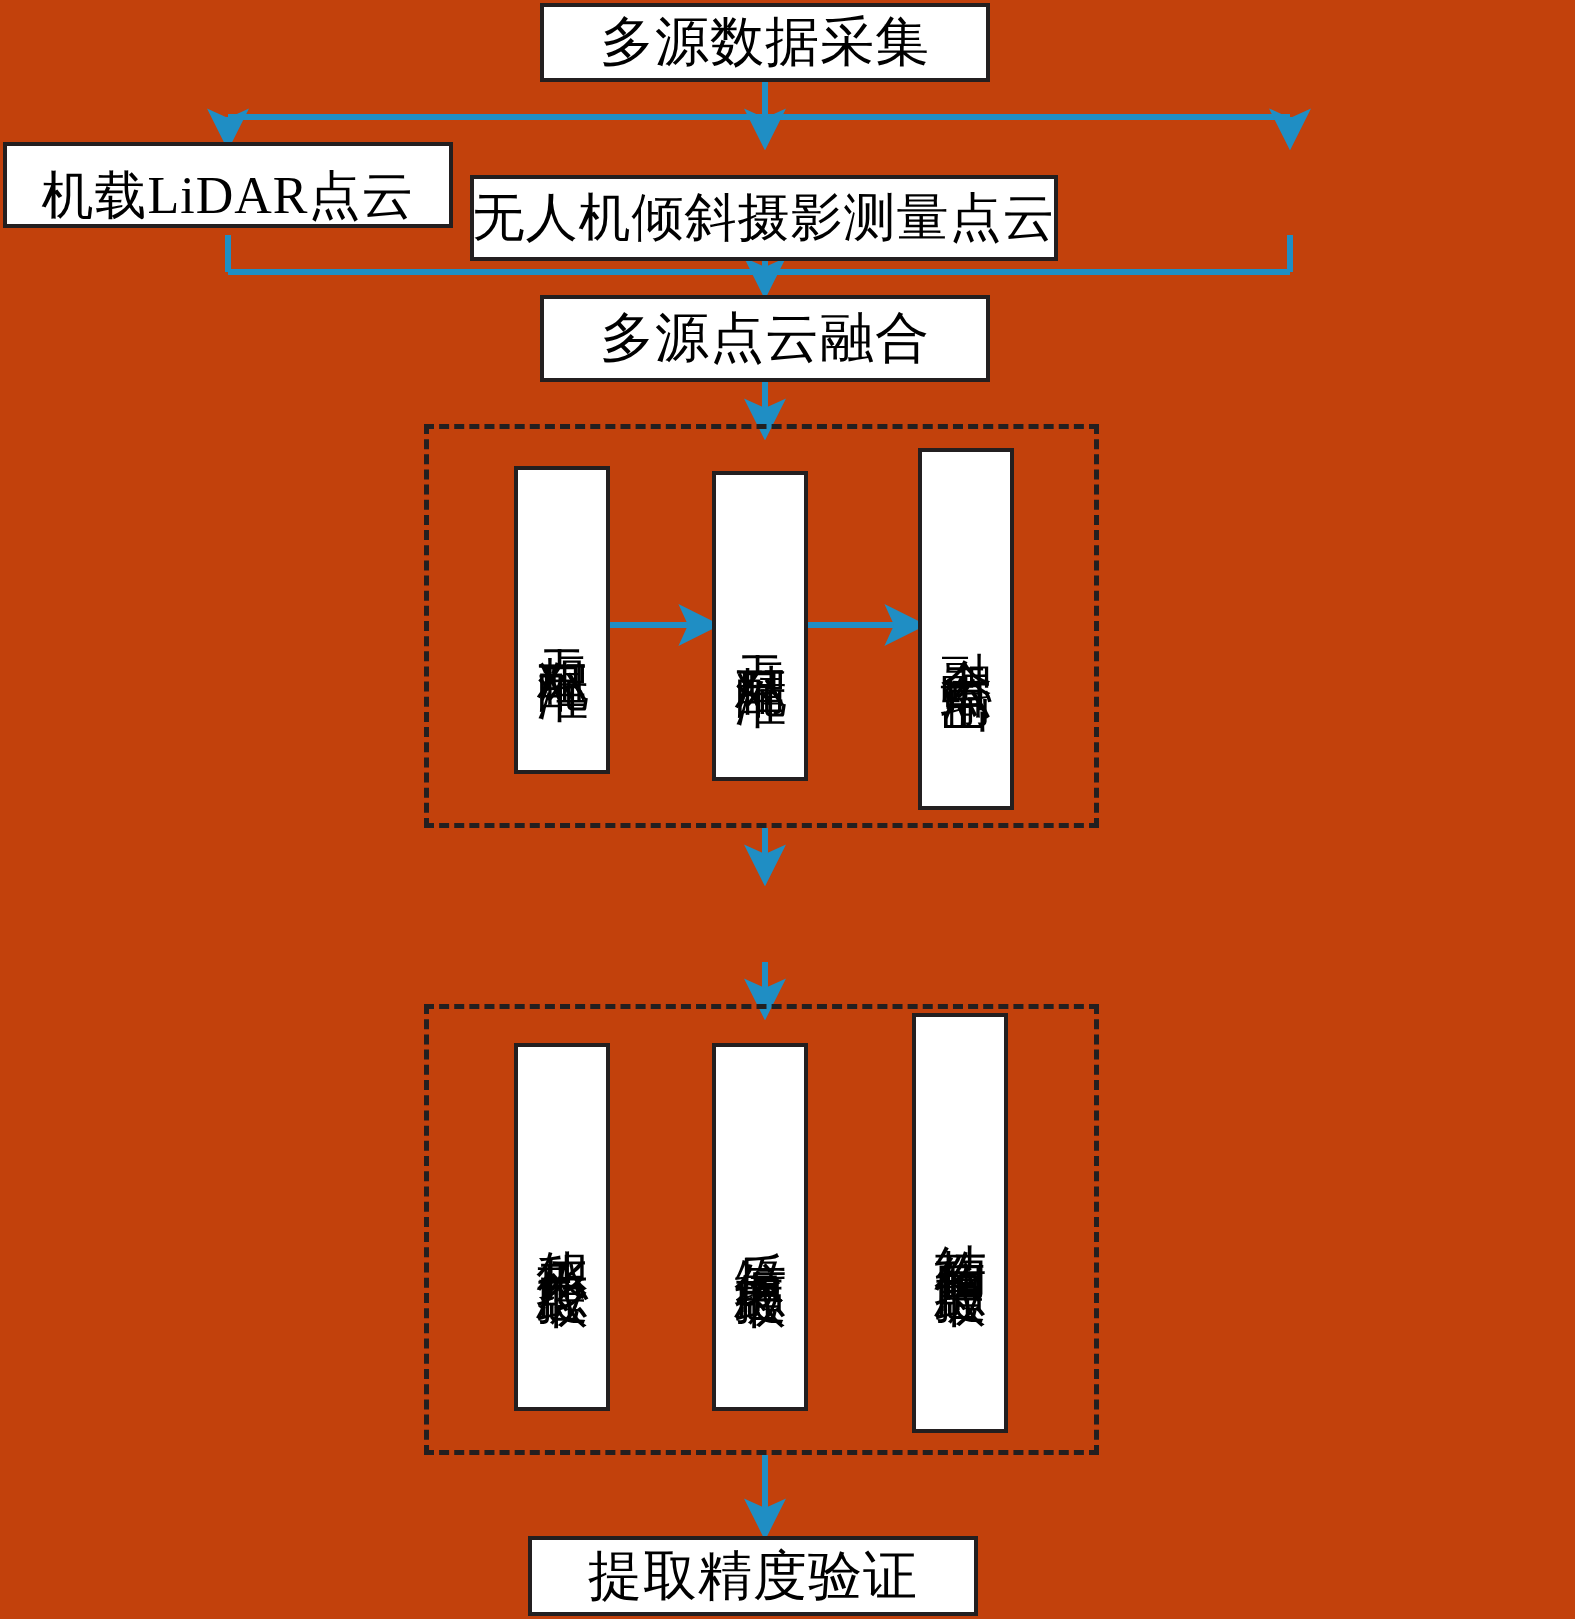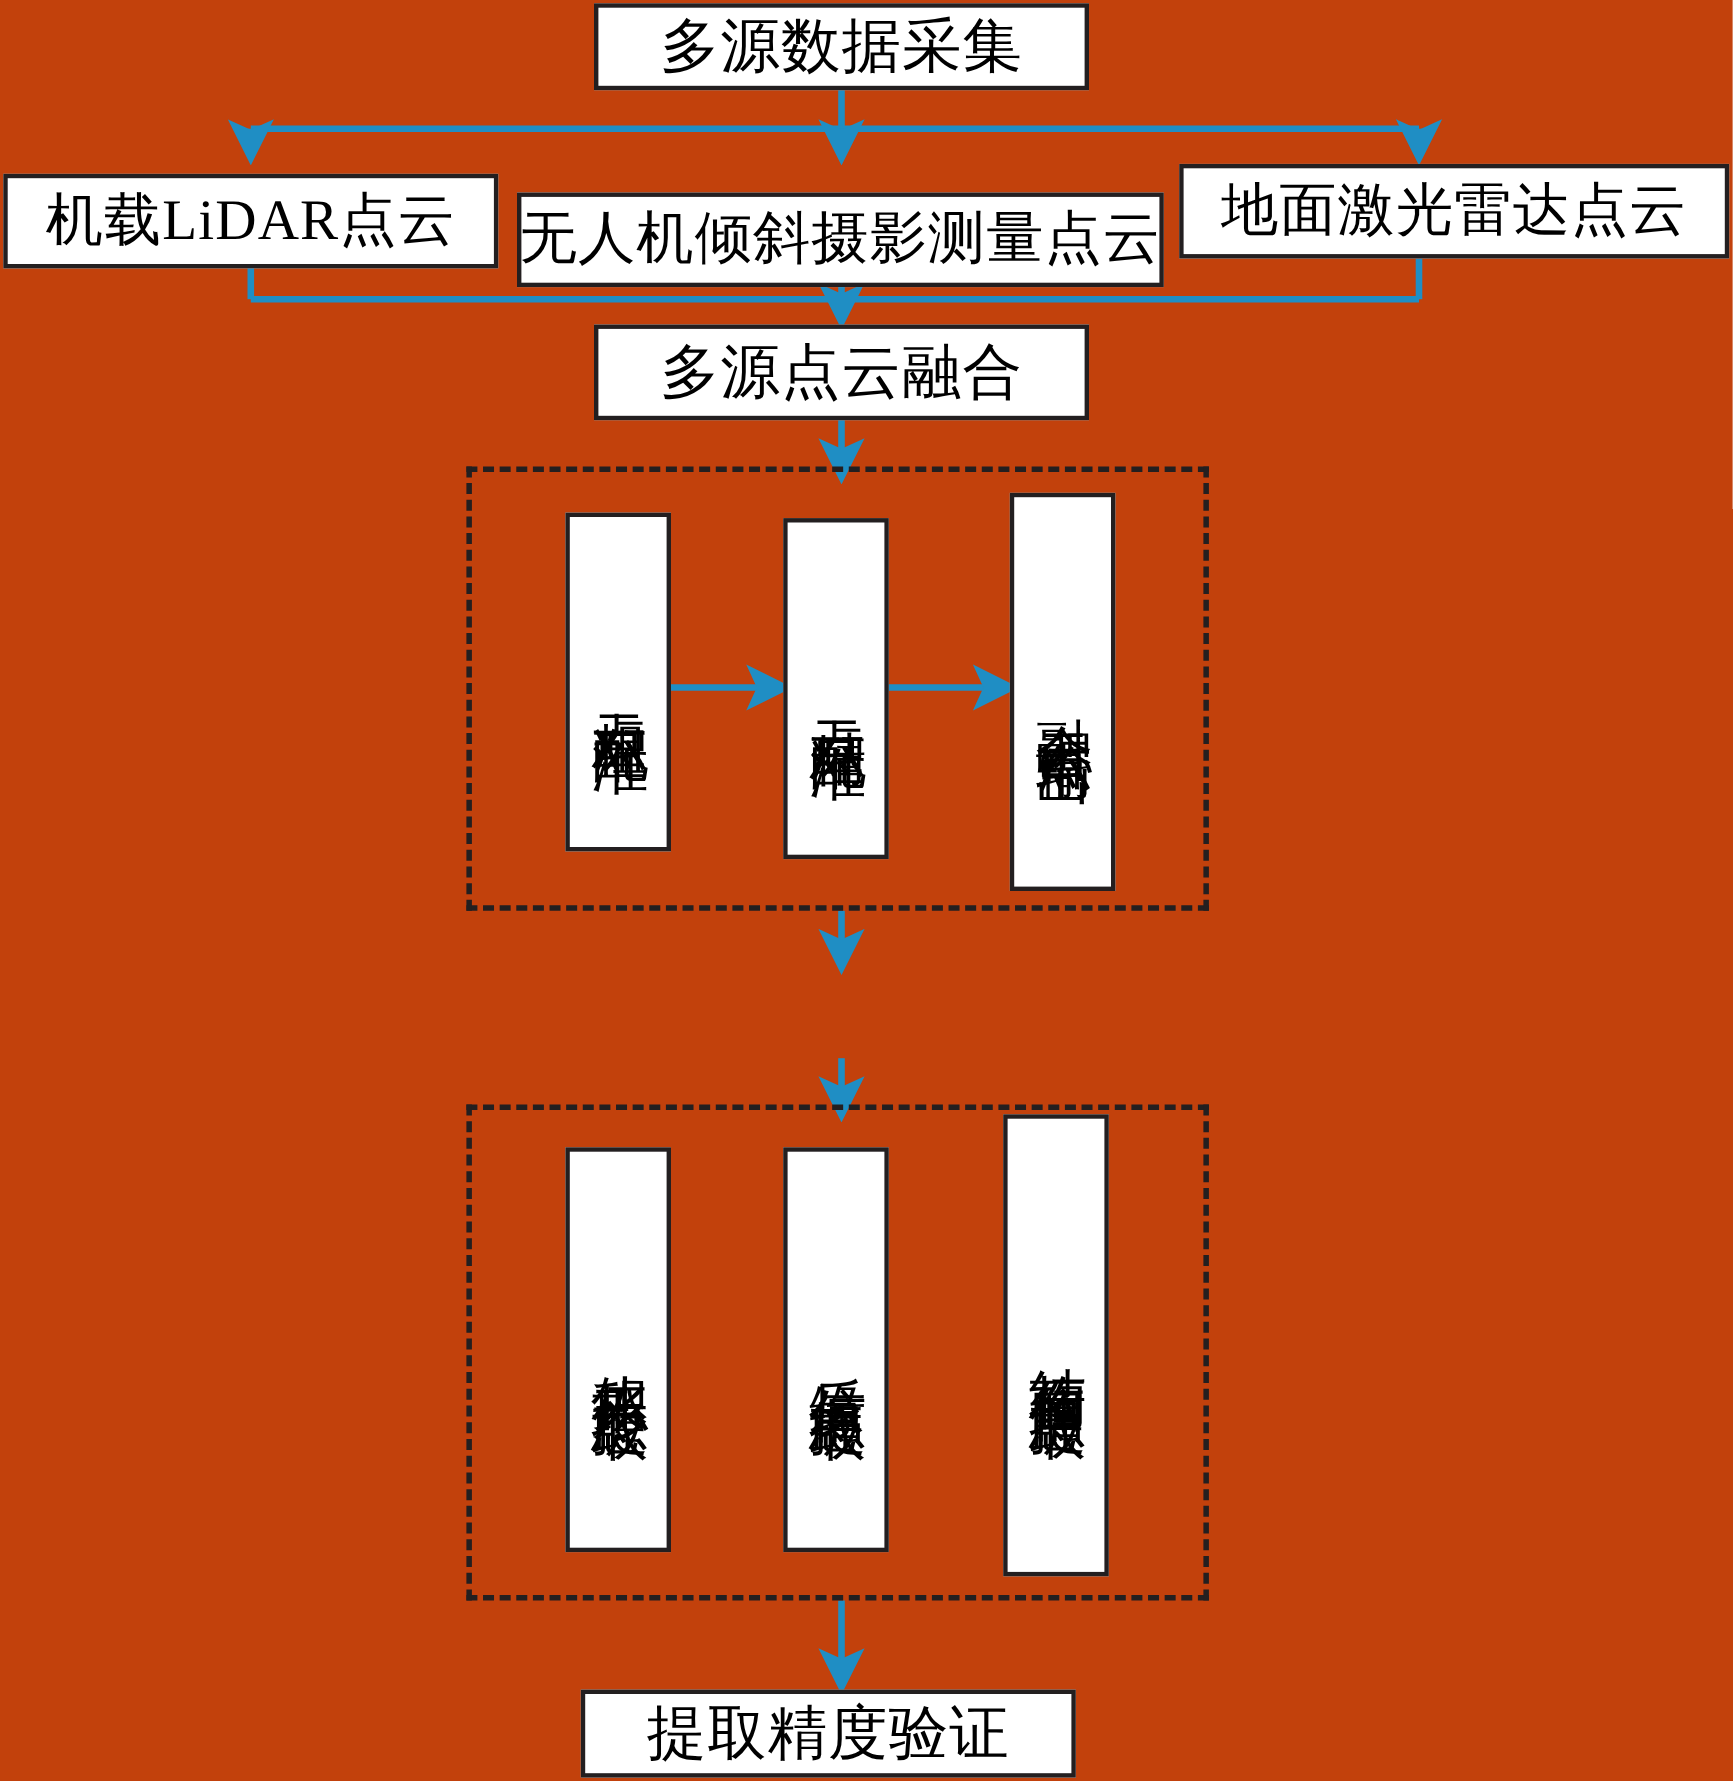--- a/index.html
+++ b/index.html
@@ -100,31 +100,28 @@
       <path d="M765,962 L765,1012" marker-end="url(#arrowhead)"></path>
 
       <path d="M765,1455 L765,1532" marker-end="url(#arrowhead)"></path>
     </g>
   </svg>
 
   <div class="node h" style="left:540px; top:3px; width:450px; height:79px;">
     <span class="label">多源数据采集</span>
   </div>
 
-  <div class="node h small" style="left:3px; top:158px; width:450px; height:86px;">
+  <div class="node h small" style="left:3px; top:142px; width:450px; height:86px;align-items:flex-end;">
     <span class="label">机载LiDAR点云</span>
   </div>
 
   <div class="node h small" style="left:470px; top:149px; width:588px; height:86px;margin-top:26px;">
     <span class="label">无人机倾斜摄影测量点云</span>
   </div>
 
-  <div class="node h small" style="left:1072px; top:149px; width:500px; height:86px;">
-    <span class="label">地面激光雷达点云</span>
-  </div>
 
   <div class="node h" style="left:540px; top:295px; width:450px; height:87px;">
     <span class="label">多源点云融合</span>
   </div>
 
   <div class="group-dashed" style="left:424px; top:424px; width:675px; height:404px;"></div>
 
   <div class="node v" style="left:514px; top:466px; width:96px; height:308px;">
     <span class="label">点云粗配准</span>
   </div>

